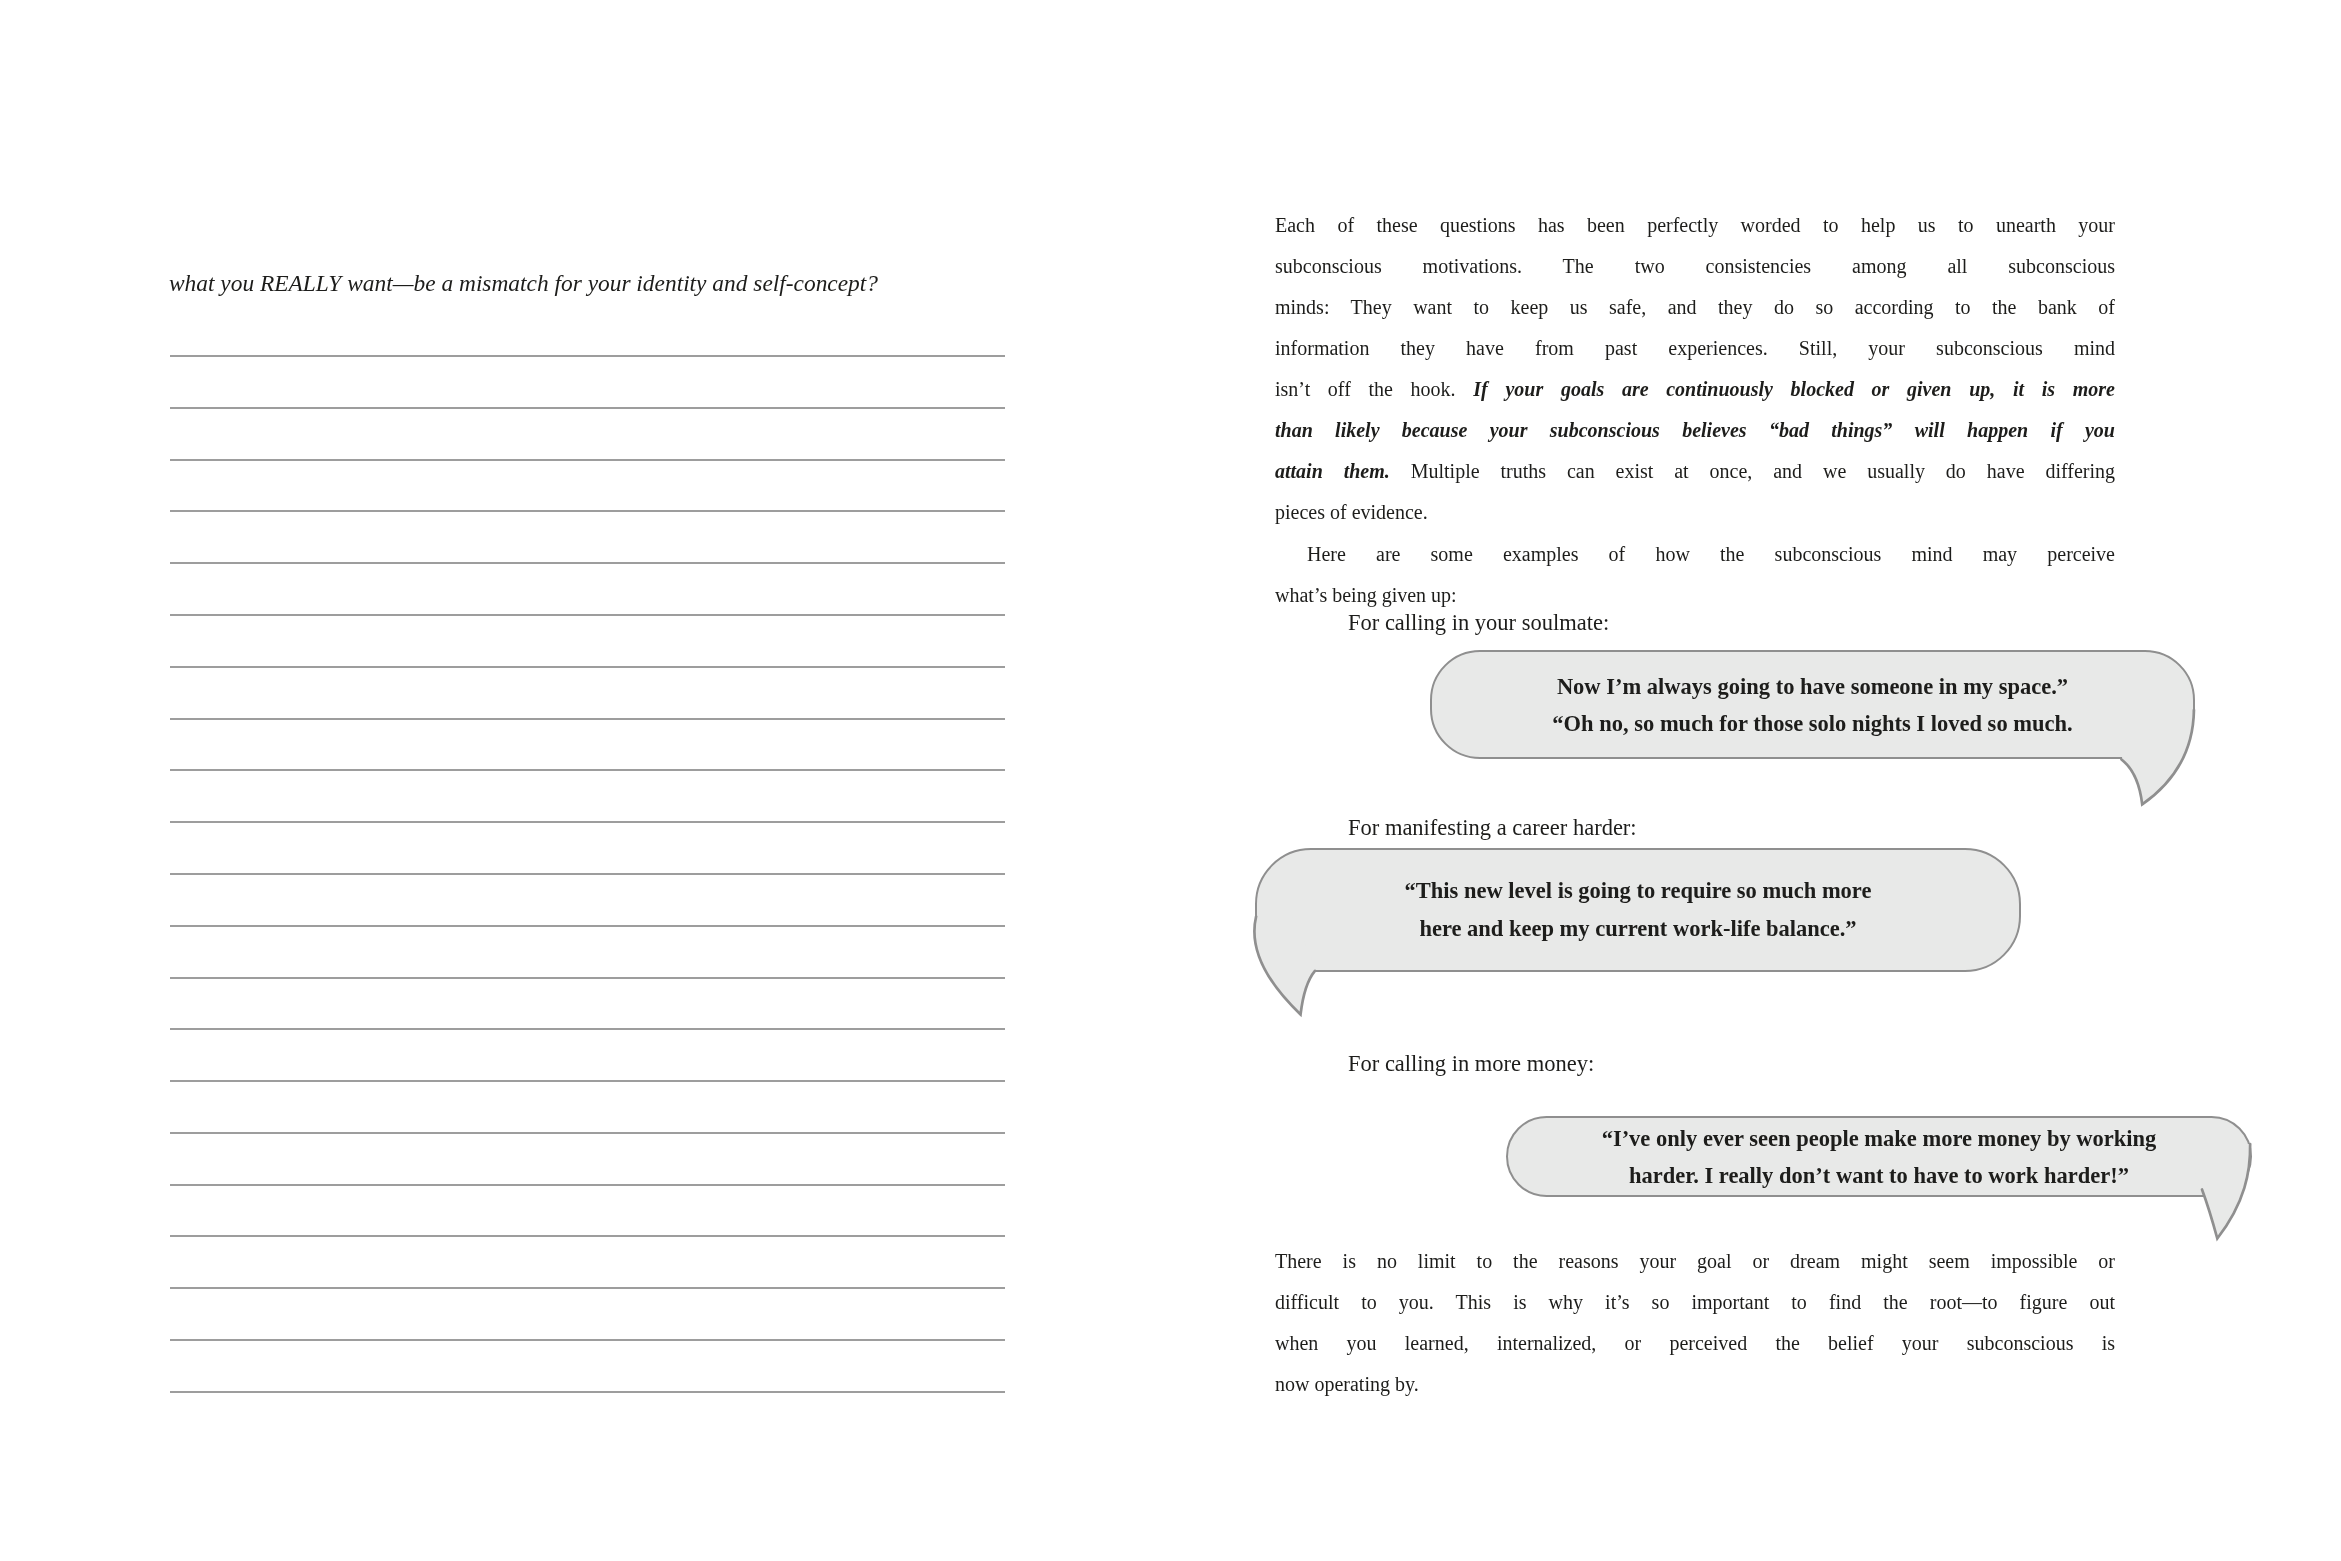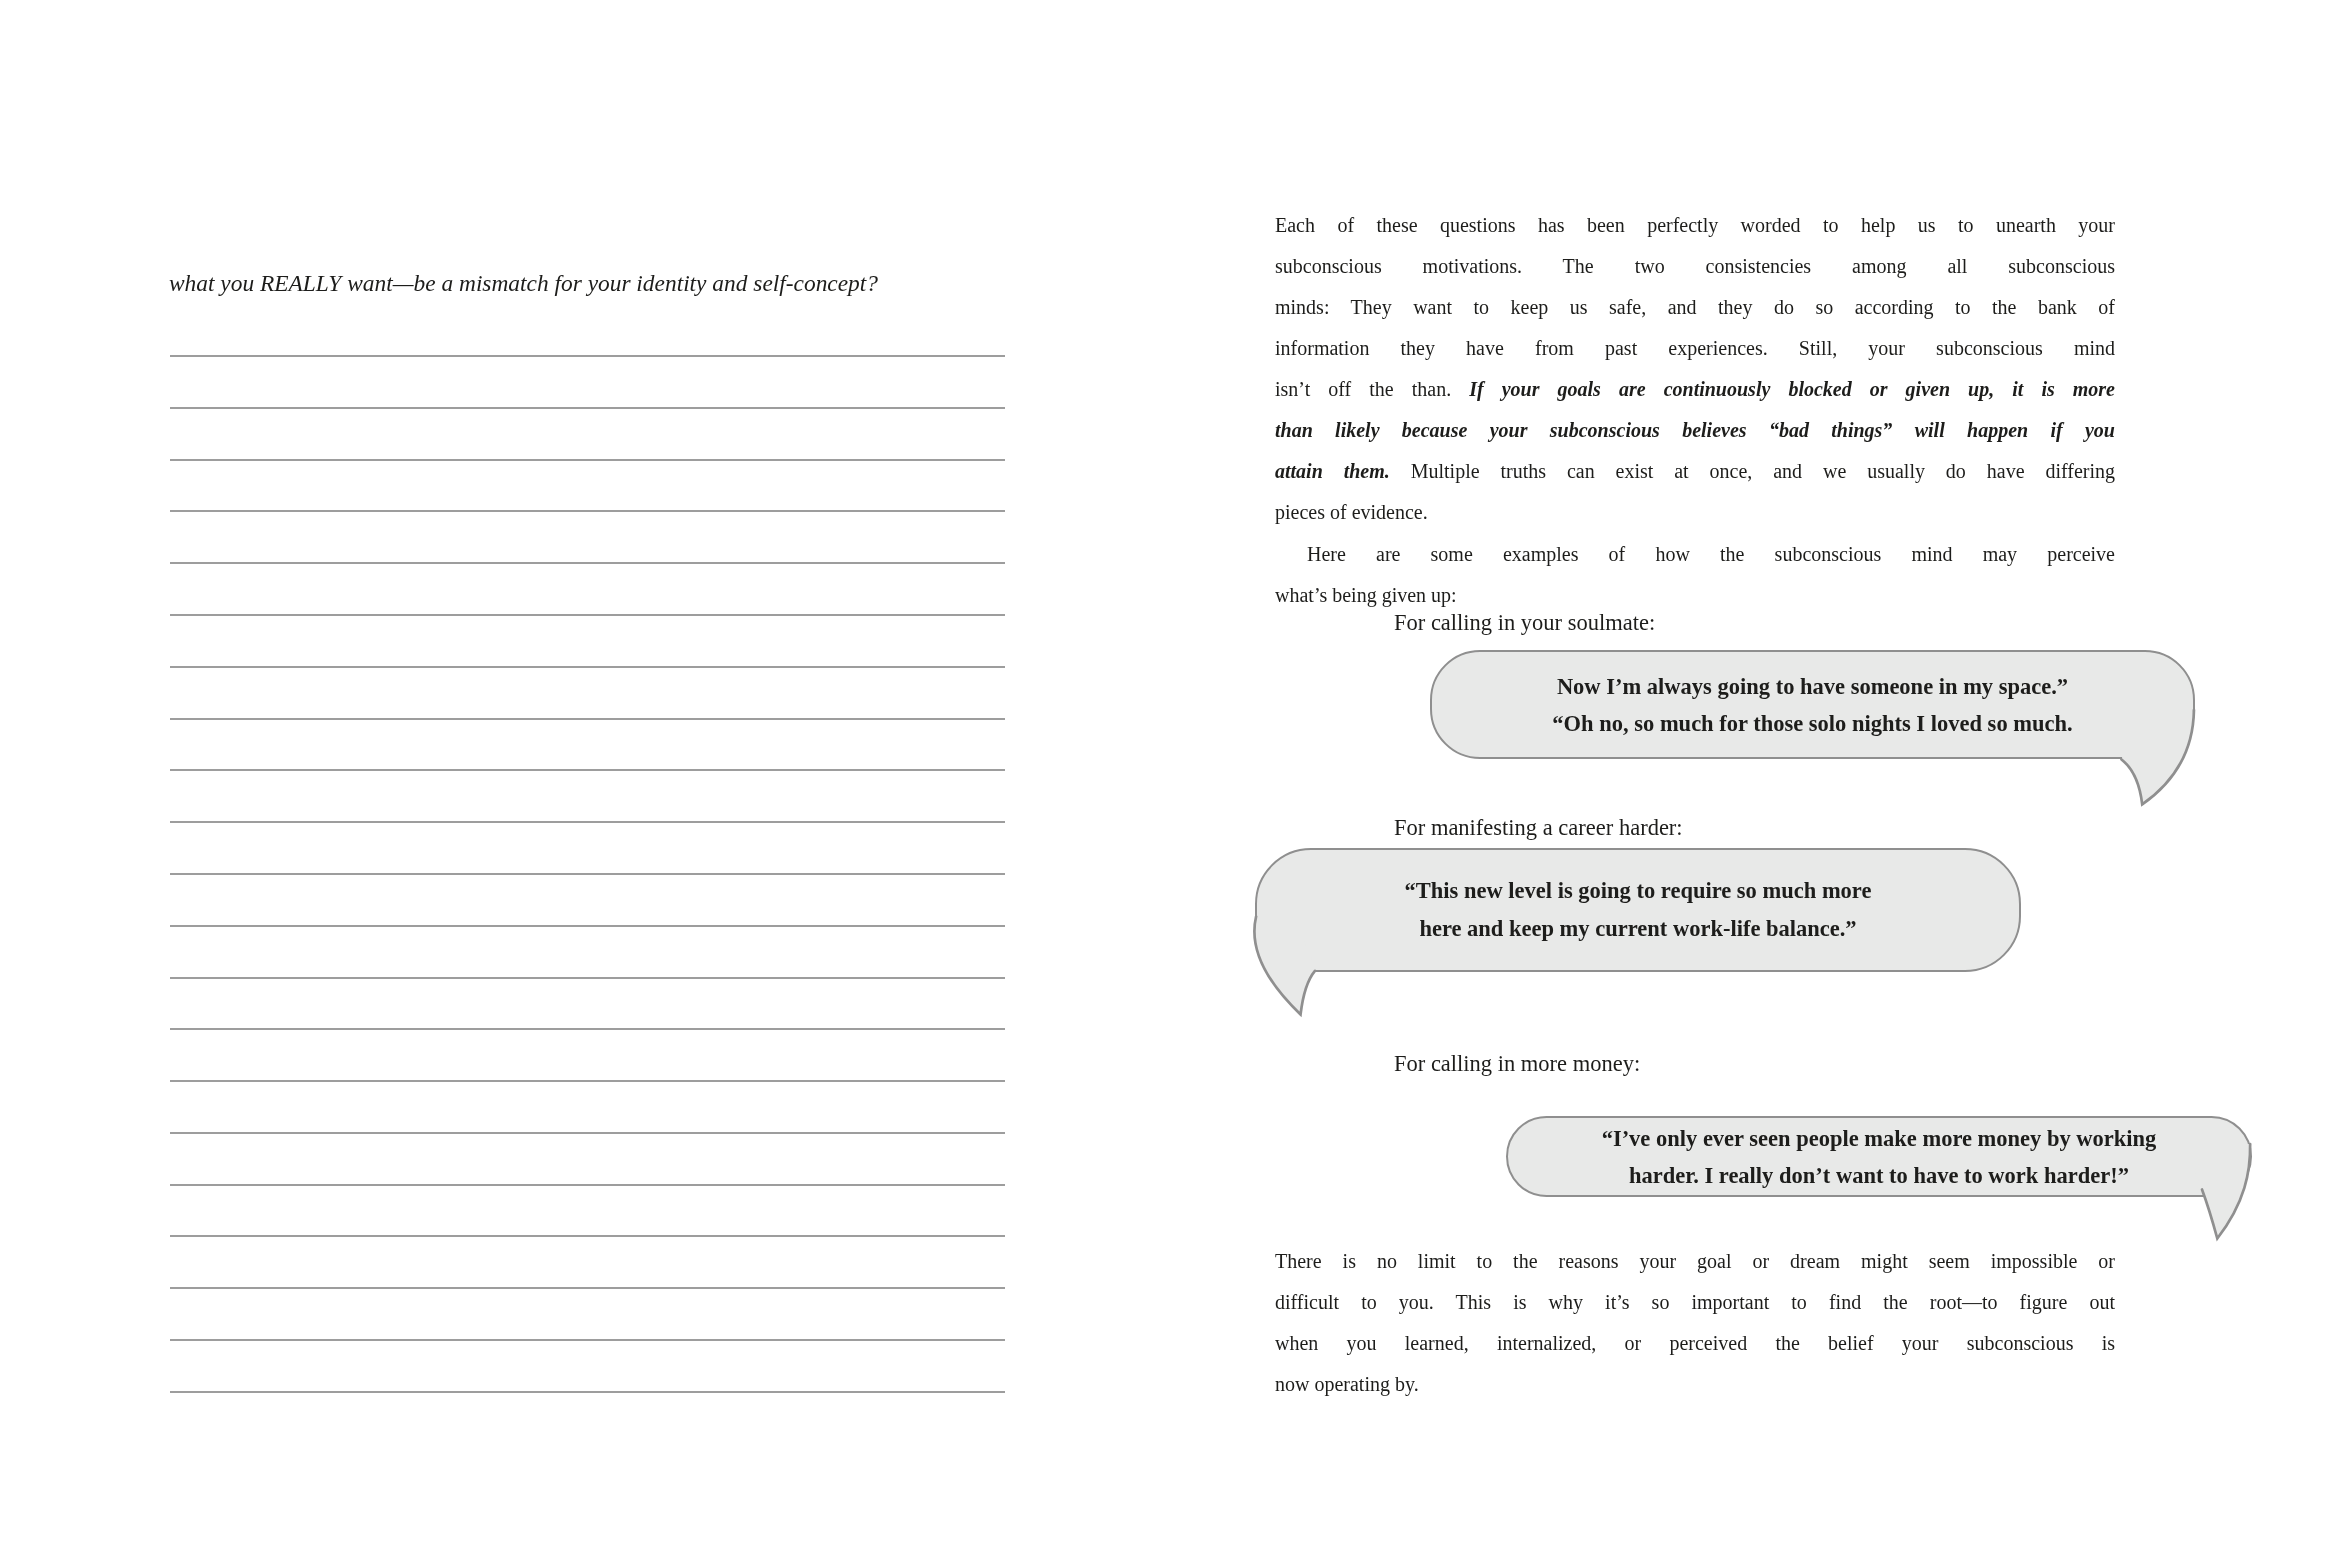--- a/index.html
+++ b/index.html
@@ -21,21 +21,21 @@
   .heading .hi{font-weight:400;font-style:italic;}
   .rules{position:absolute;left:170px;top:355px;width:835px;height:1045px;}
   .rule{position:absolute;left:0;width:835px;height:1.8px;background:#9d9d9d;}
 
   
   .col{position:absolute;left:1275px;width:840px;font-size:20px;line-height:41px;}
   .tl{text-align:justify;text-align-last:justify;}
   .ll{text-align:right;text-align-last:left;}
   .indent{text-indent:32px;}
   .bi{font-weight:700;font-style:italic;}
-  .label{position:absolute;left:1348px;font-size:22.5px;line-height:41px;text-align:left;margin-left:46px;}
+  .label{position:absolute;left:1348px;font-size:22.5px;line-height:41px;text-align:left;}
 
   
   .bubble{
     position:absolute;
     background:#e8e9e8;
     border:2.7px solid #8f8f8f;
     box-sizing:border-box;
     display:flex;flex-direction:column;justify-content:center;align-items:center;
     font-weight:700;font-size:22.5px;text-align:center;
   }
@@ -86,21 +86,21 @@
       </div>
   </section>
 
   <section>
 
     <div class="col" style="top:205px">
       <div class="tl">Each of these questions has been perfectly worded to help us to unearth your</div>
       <div class="tl">subconscious motivations. The two consistencies among all subconscious</div>
       <div class="tl">minds: They want to keep us safe, and they do so according to the bank of</div>
       <div class="tl">information they have from past experiences. Still, your subconscious mind</div>
-      <div class="tl"><span>isn’t off the than. </span><span class="bi">If your goals are continuously blocked or given up, it is more</span></div>
+      <div class="tl"><span>isn’t off the hook. </span><span class="bi">If your goals are continuously blocked or given up, it is more</span></div>
       <div class="tl bi">than likely because your subconscious believes “bad things” will happen if you</div>
       <div class="tl"><span class="bi">attain them.</span><span> Multiple truths can exist at once, and we usually do have differing</span></div>
       <div class="ll">pieces of evidence.</div>
     </div>
 
     <div class="col" style="top:534px">
       <div class="tl indent">Here are some examples of how the subconscious mind may perceive</div>
       <div class="ll">what’s being given up:</div>
     </div>
 

